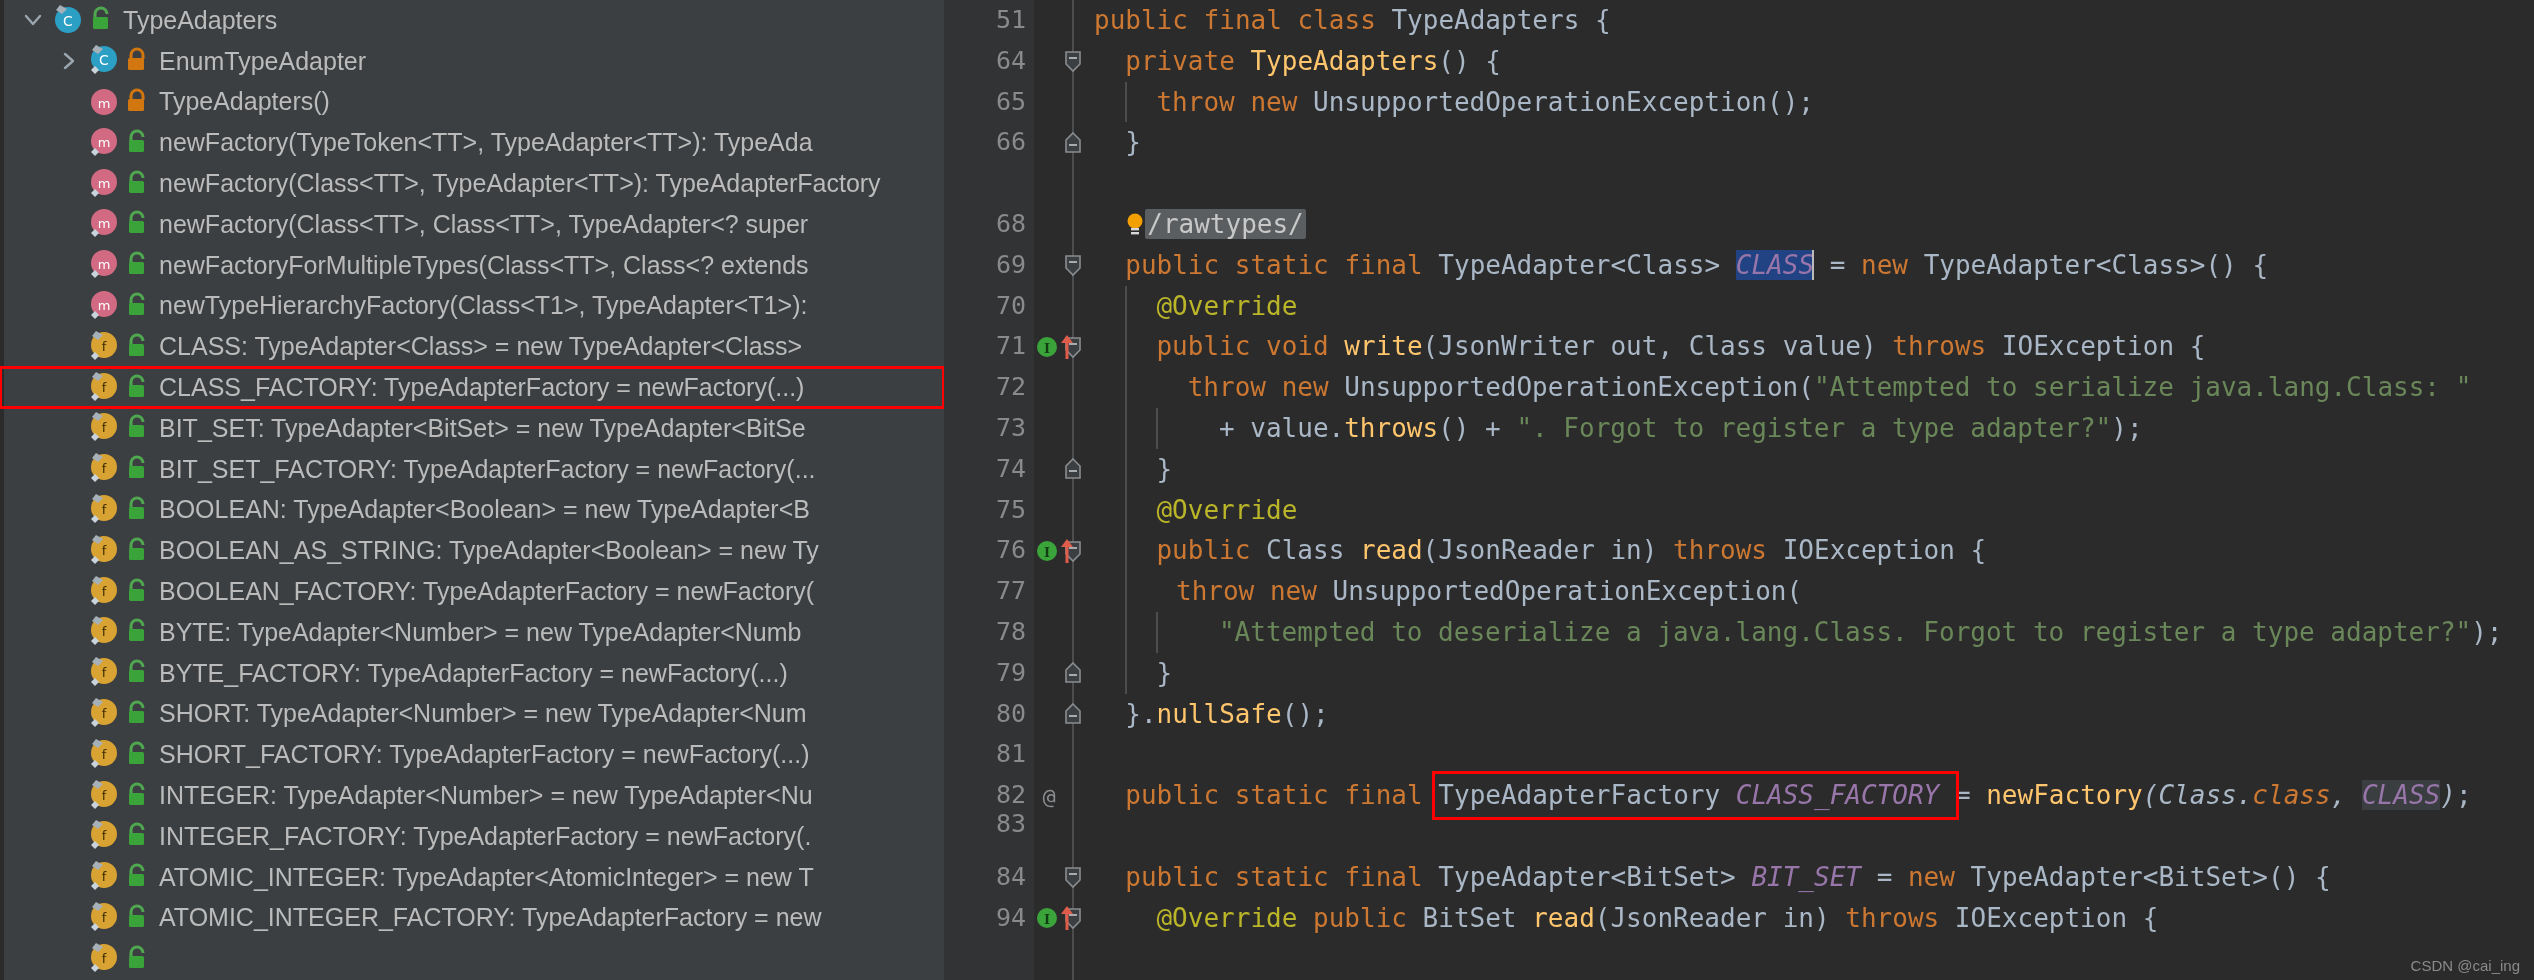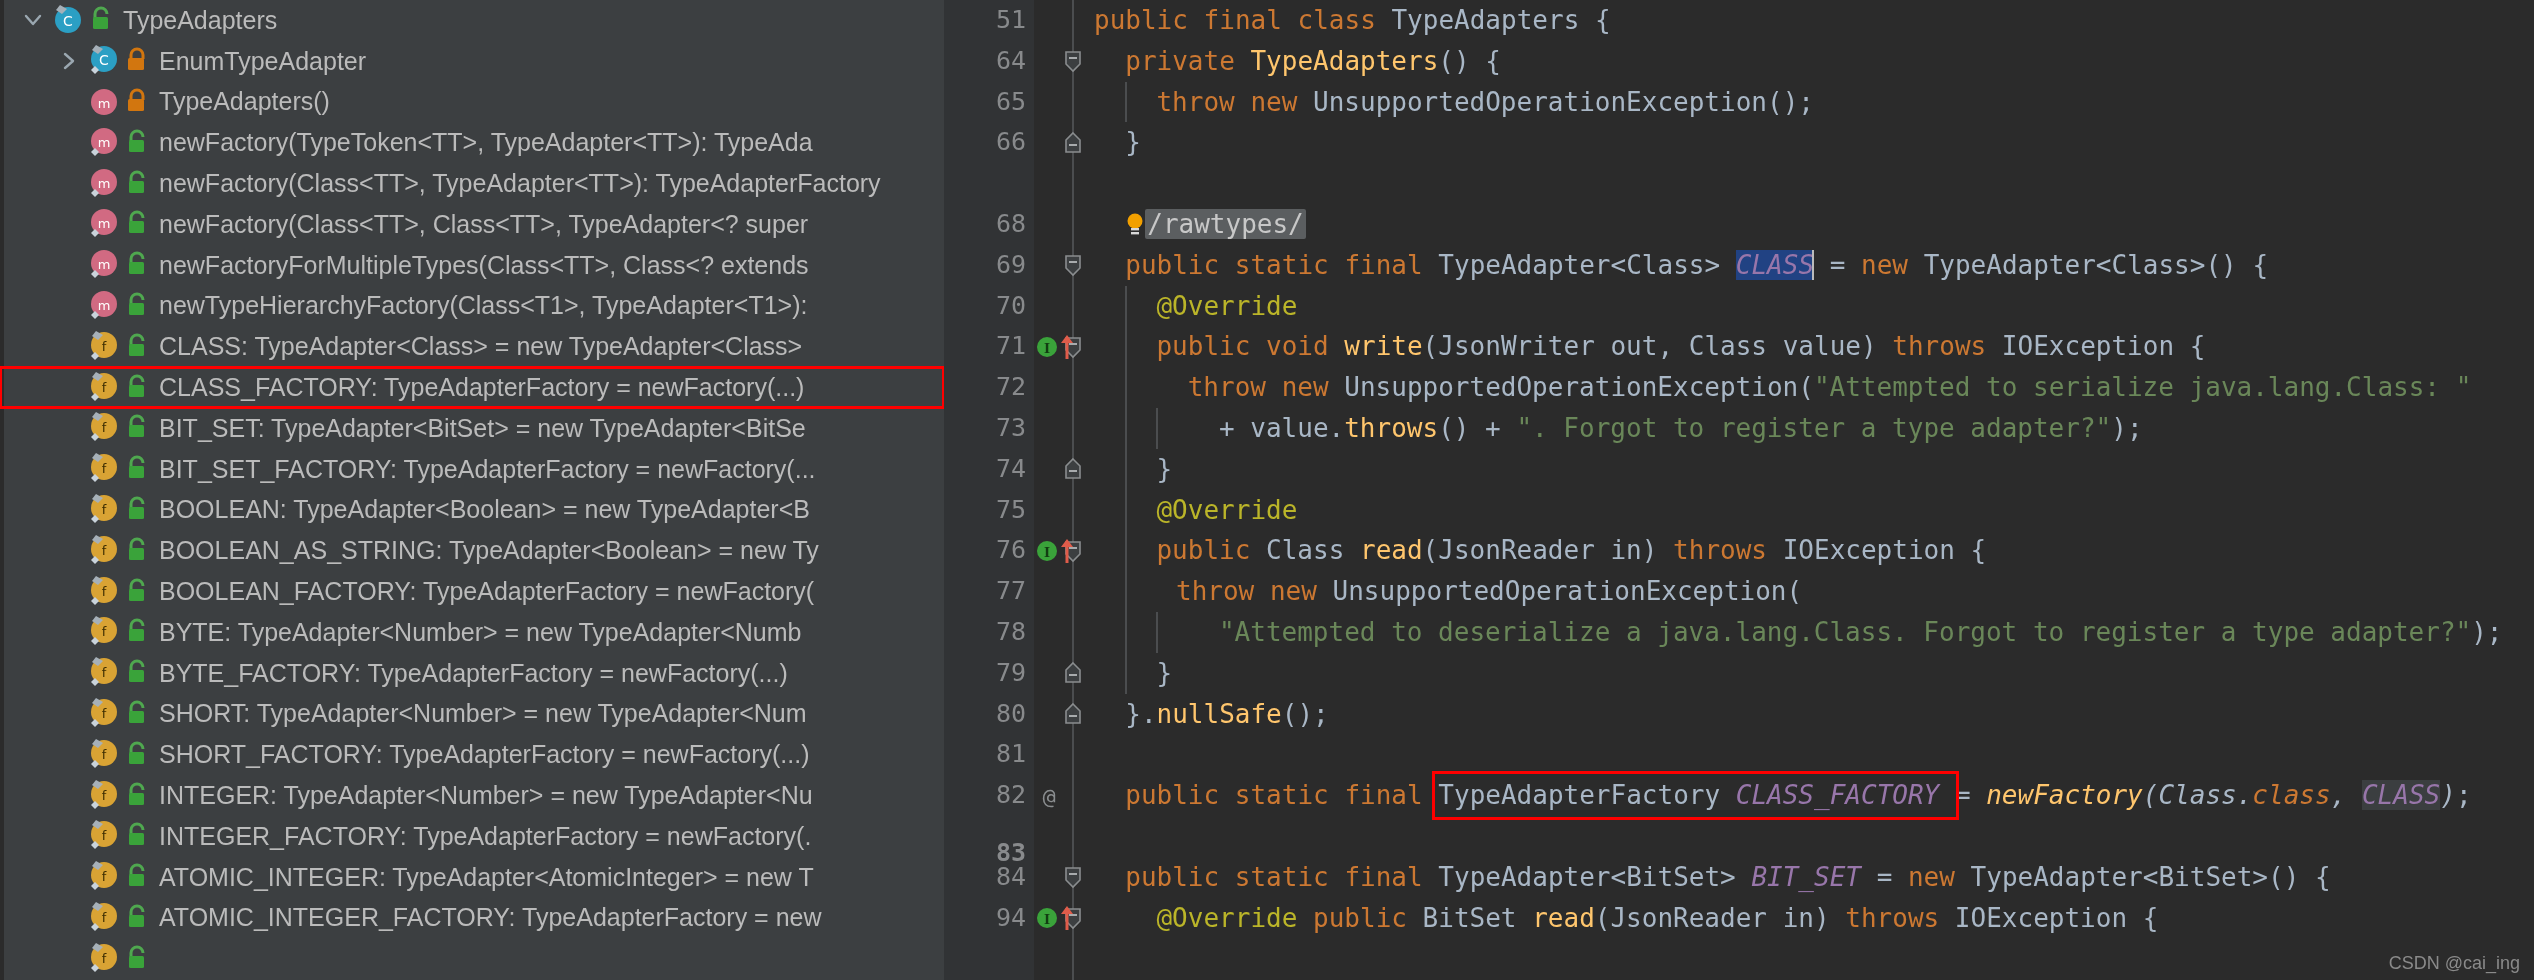--- a/index.html
+++ b/index.html
@@ -116,21 +116,21 @@
     font-size: 26px;
     color: #a9b7c6;
   }
   .kw   { color: #cc7832; }
   .type { color: #a9b7c6; }
   .meth { color: #ffc66d; }
   .str  { color: #6a8759; }
   .anno { color: #bbb529; }
   .field{ color: #9876aa; font-style: italic; }
   .stat { color: #a9b7c6; font-style: italic; }
-  .statm{ color: #ffc66d; font-style: italic; }
+  .statm{ color: #ffc66d; }
   .brace{ color: #a9b7c6; }
 
   .sel-ident {
     background: #214283;
     color: #9876aa;
     font-style: italic;
   }
   .caret {
     display: inline-block;
     width: 2px; height: 30px;
@@ -156,21 +156,21 @@
   .redbox {
     position: absolute;
     border: 3px solid #ff0000;
     pointer-events: none;
   }
 
   #watermark {
     position: absolute;
     right: 14px; bottom: 6px;
     font-family: "Liberation Sans", sans-serif;
-    font-size: 18px;
+    font-size: 15px;
     color: #8a8a8a;
     text-align: right;
   }
 </style>
 </head>
 <body>
 
 <div id="app">
 
   <div id="structure">
@@ -652,21 +652,21 @@
         <div class="lnum" style="top: 408px;">73</div>
         <div class="lnum" style="top: 448.8px;">74</div>
         <div class="lnum" style="top: 489.6px;">75</div>
         <div class="lnum" style="top: 530.4px;">76</div>
         <div class="lnum" style="top: 571.2px;">77</div>
         <div class="lnum" style="top: 612px;">78</div>
         <div class="lnum" style="top: 652.8px;">79</div>
         <div class="lnum" style="top: 693.6px;">80</div>
         <div class="lnum" style="top: 734.4px;">81</div>
         <div class="lnum" style="top: 775.2px;">82</div>
-        <div class="lnum" style="top: 833px; font-weight: bold;">83</div>
+        <div class="lnum" style="top: 804px;">83</div>
         <div class="lnum" style="top: 856.8px;">84</div>
         <div class="lnum" style="top: 897.6px;">94</div>
       </div>
     <div class="fold-rail"></div>
     <div id="gutter-items">
         <div class="fold" style="top: 40.8px;">
           <svg width="22" height="34" viewBox="0 0 22 34" xmlns="http://www.w3.org/2000/svg">
             <path d="M4 8 h14 v12 l-7 7 l-7 -7 z" fill="#3c3f41" stroke="#8a8d8f" stroke-width="1.6"></path>
                     <path d="M7 14 h8" stroke="#b5b8ba" stroke-width="1.8"></path>
           </svg>

